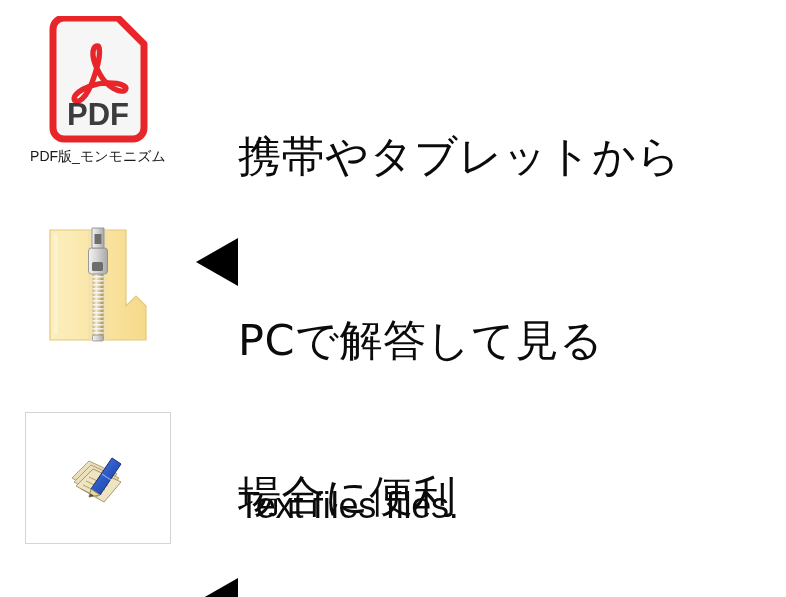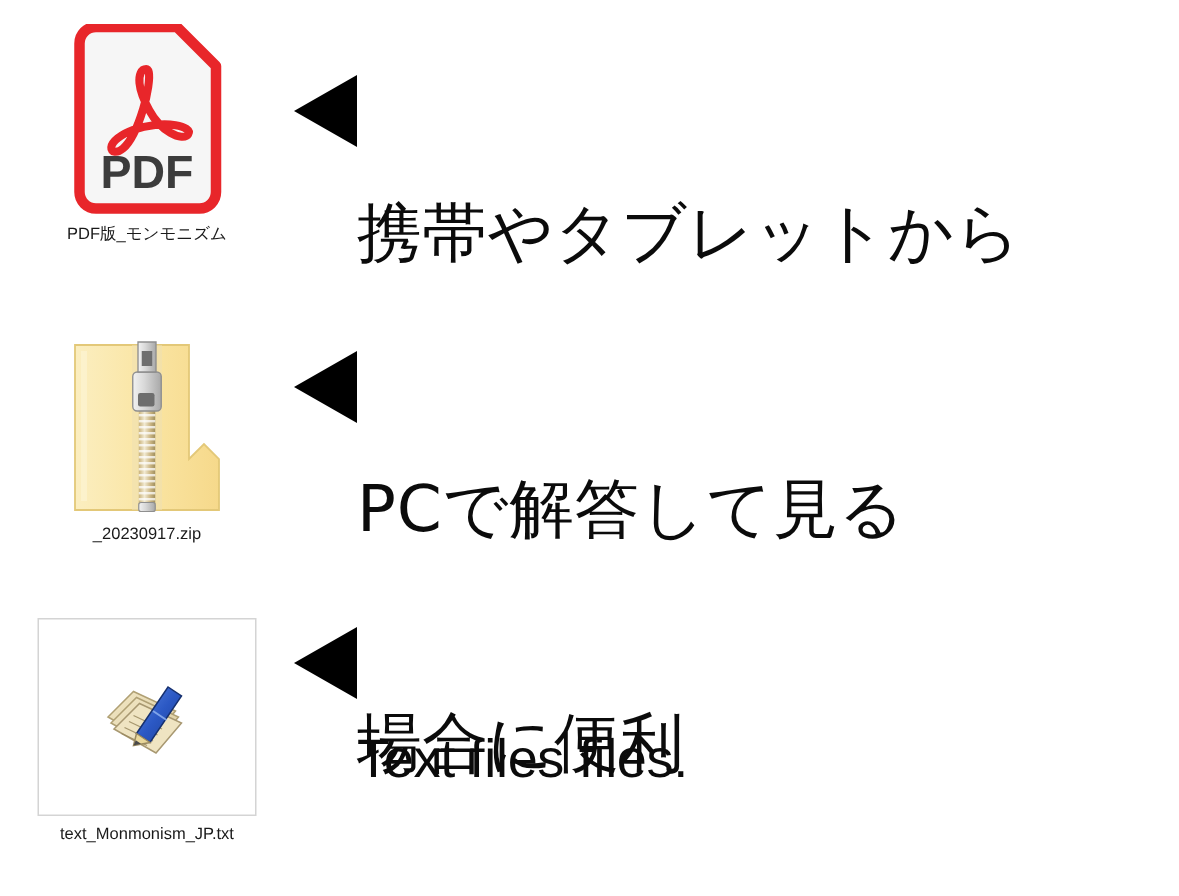--- a/index.html
+++ b/index.html
@@ -36,21 +36,21 @@
     align-items: center;
   }
   .icon-slot {
     display: flex;
     align-items: flex-end;
     justify-content: center;
   }
   .file-label {
     margin-top: 5px;
     font-family: "Liberation Sans", sans-serif;
-    font-size: 11px;
+    font-size: 14px;
     line-height: 14px;
     color: #1a1a1a;
     text-align: center;
     width: 160px;
     word-break: break-all;
   }
   .file-label .ln { display: block; }
 
   
   .pdf-icon { width: 108px; height: 128px; display: block; }
@@ -67,21 +67,21 @@
     display: flex;
     align-items: center;
     justify-content: center;
     box-sizing: border-box;
   }
   .txt-icon { width: 58px; height: 52px; display: block; }
 
   
   .callout {
     display: flex;
-    align-items: flex-start;
+    align-items: flex-end;
     flex: 1 1 auto;
   }
   .tri {
     width: 0;
     height: 0;
     border-top: 24px solid transparent;
     border-bottom: 24px solid transparent;
     border-right: 42px solid #000000;
     flex: 0 0 auto;
   }
@@ -195,21 +195,20 @@
 
         <rect x="40.5" y="26" width="19" height="26" rx="3" fill="url(#pullGrad)" stroke="#8f8f8f" stroke-width="0.9"></rect>
         <rect x="44" y="40" width="11" height="9" rx="1.5" fill="#6e6e6e"></rect>
 
         <path d="M44 6 L56 6 L56 26 L44 26 Z" fill="url(#pullGrad)" stroke="#8f8f8f" stroke-width="0.9"></path>
         <path d="M46.5 12 L53.5 12 L53.5 22 L46.5 22 Z" fill="#6e6e6e"></path>
         <rect x="44.5" y="113" width="11" height="6" rx="1.5" fill="url(#pullGrad)" stroke="#8f8f8f" stroke-width="0.8"></rect>
       </svg>
     </div>
     <div class="file-label">
-      <span class="ln">_20230917.zip</span>
     </div>
   </div>
 
   <div class="callout">
     <div class="tri"></div>
     <div class="caption caption-jp">
       <span class="cl">PCで解答して見る</span>
       <span class="cl">場合に便利</span>
     </div>
   </div>
@@ -241,23 +240,20 @@
           <line x1="20" y1="25" x2="39" y2="34"></line>
           <line x1="12" y1="37" x2="29" y2="45"></line>
         </g>
 
         <path d="M22 37 L43 6 L52 12 L31 43 Z" fill="url(#pencilGrad)" stroke="#16306f" stroke-width="1"></path>
         <path d="M22 37 L31 43 L20 45 Z" fill="#e9d79a" stroke="#9a8a60" stroke-width="1"></path>
         <path d="M21.5 41.5 L25 43.8 L20 45 Z" fill="#4a4a4a"></path>
         <line x1="33" y1="22" x2="42" y2="28" stroke="#8db0f0" stroke-width="1.4" opacity="0.85"></line>
       </svg>
     </div>
-    <div class="file-label">
-      <span class="ln">text_Monmonism_JP.txt</span>
-    </div>
   </div>
 
   <div class="callout">
     <div class="tri"></div>
     <div class="caption caption-en">
       <span class="cl">Text files files.</span>
       
       
     </div>
   </div>

